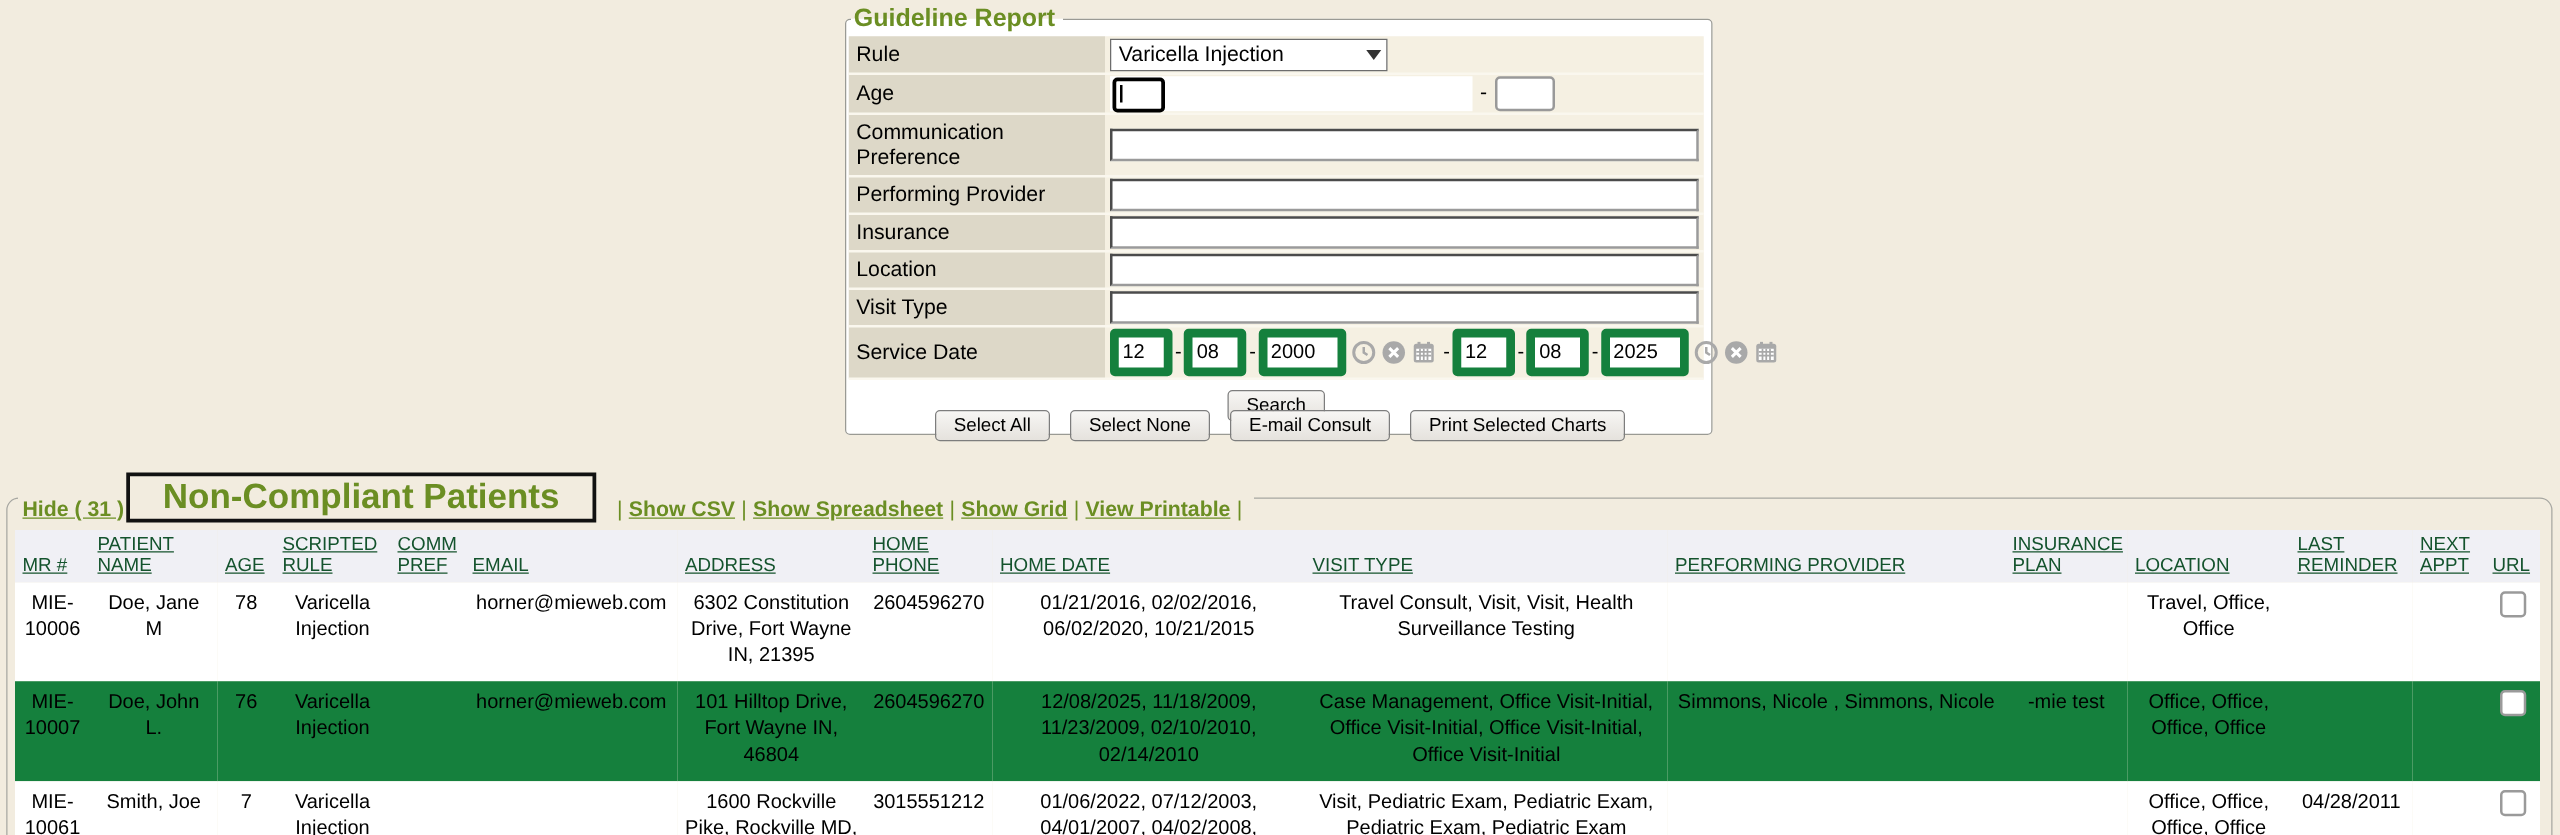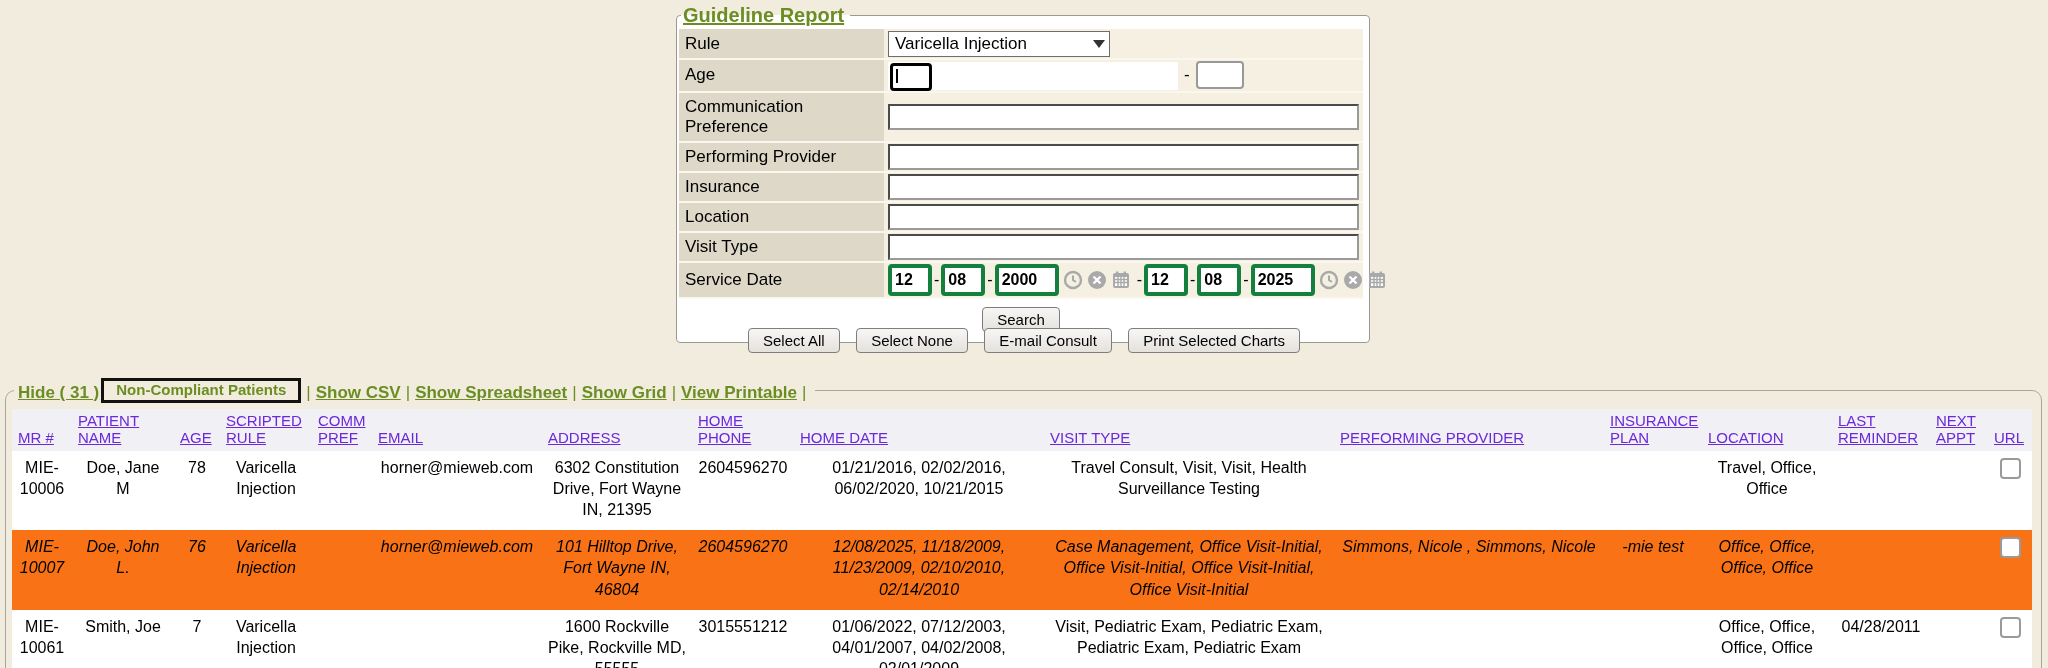--- a/index.html
+++ b/index.html
@@ -6,21 +6,21 @@
   body{font-family:"Liberation Sans", sans-serif; background:#F2ECDF;}
   #canvas{position:relative; width:2048px; height:668px; overflow:hidden; background:#F2ECDF;}
 
   
   fieldset.form-fs{
     position:absolute; left:676px; top:4px; width:694px;
     background:#FFFFFF; border:1px solid #9a9a94; border-radius:4px;
     margin:0; padding:2px 6px 8px 2px; box-sizing:border-box;
   }
   fieldset.form-fs legend{
-    color:#6B8E23; font-size:20px; font-weight:bold; padding:0 6px 0 2px; margin-left:2px;text-decoration:underline;
+    color:#6B8E23; font-size:20px; font-weight:bold; padding:0 6px 0 2px; margin-left:2px;
   }
   table.form-table{border-collapse:collapse; width:100%; table-layout:fixed;}
   table.form-table td{vertical-align:middle; font-size:17px; color:#000;}
   td.flabel{
     background:#DDD8C8; width:205px; padding:4px 6px; height:30px; box-sizing:border-box;
     border-bottom:2px solid #FAF7EE;
   }
   td.fval{
     background:#F5F0E2; padding:1px 4px; border-bottom:2px solid #FAF7EE; box-sizing:border-box;
   }
@@ -35,21 +35,21 @@
   .age-input-focus{
     width:32px; height:20px; border:3px solid #000; border-radius:4px; outline:none;
     background:#fff linear-gradient(#000,#000) no-repeat 3px 3px / 2px 14px; font-size:16px;
   }
   .age-input{width:40px; height:22px; border:2px solid #999; border-radius:4px; background:#fff; font-size:16px;}
   .range-dash{display:inline-block; margin:0 6px; font-size:17px; color:#000;}
   .text-input{
     width:100%; height:26px; box-sizing:border-box; background:#fff; font-size:17px; padding:0 4px;
     border:2px solid; border-color:#4b4b4b #9a9a9a #9a9a9a #4b4b4b;
   }
-  .date-input{height:24px; border:4px solid #15803d; border-radius:4px; background:#fff; font-size:16px; padding:0 3px; box-sizing:content-box;font-weight:bold;}
+  .date-input{height:24px; border:7px solid #15803d; border-radius:4px; background:#fff; font-size:16px; padding:0 3px; box-sizing:content-box;}
   .di-m,.di-d{width:30px;} .di-y{width:50px;}
   .date-sep{font-size:16px; margin:0 2px;}
   .date-icons{display:inline-flex; align-items:center; gap:4px; margin:0 4px; vertical-align:middle;}
   .icon{display:inline-block; vertical-align:middle;}
   .search-row{background:#fff; text-align:center; padding:8px 0 2px;}
   .btn{
     font-family:"Liberation Sans", sans-serif; font-size:15px; color:#000;
     background:linear-gradient(#f7f6f4,#e5e2dd); border:1px solid #7d7d7d; border-radius:4px;
     padding:3px 14px; cursor:pointer;
   }
@@ -59,37 +59,37 @@
 
   
   fieldset.section-fs{
     position:absolute; left:5px; top:378px; width:2037px; height:420px;
     background:transparent; border:1px solid #a7a7a2; border-radius:10px;
     margin:0; padding:4px 6px; box-sizing:border-box;
   }
   fieldset.section-fs legend{display:flex; align-items:flex-end; padding:0 4px; margin-left:2px; white-space:nowrap;}
   .hide-link{color:#6B8E23; font-size:17px; font-weight:700; text-decoration:underline; cursor:pointer;}
   .section-title-box{
-    border:3px solid #111; padding:0px 12px 2px; margin:0 0 0 2px;
-    color:#6B8E23; font-size:15px; font-weight:700;
+    border:3px solid #111; padding:0px 26px 2px; margin:0 12px 0 2px;
+    color:#6B8E23; font-size:28px; font-weight:700;
   }
   .legend-sep{color:#6B8E23; font-size:17px; margin:0 5px; font-weight:400;}
   .section-link{color:#6B8E23; font-size:17px; font-weight:600; text-decoration:underline; cursor:pointer;}
 
   table.patients{border-collapse:collapse; table-layout:fixed; width:2020px; margin-top:2px;}
   table.patients th{
-    background:#F0F0F5; color:#6d28d9; font-size:15px; font-weight:400;
+    background:#F0F0F5; color:#14532d; font-size:15px; font-weight:400;
     text-align:left; vertical-align:bottom; padding:3px 6px 5px; white-space:pre-line;
     text-decoration:underline;
   }
   table.patients td{
     font-size:16px; color:#000; vertical-align:top; padding:6px 6px 10px; line-height:1.32;
     word-wrap:break-word;
   }
-  table.patients tr.alt td{background:#f97316;font-style:italic;}
+  table.patients tr.alt td{background:#15803d;}
   table.patients tr td{background:#FFFFFF;text-align:center;}
   .checkbox{width:17px; height:17px; border:2px solid #9a9a9a; border-radius:4px; background:#fff; margin:1px auto 0; cursor:pointer;}
 </style>
 </head>
 <body>
 
 <div id="canvas">
 
   <fieldset class="form-fs">
     <legend>Guideline Report</legend>

